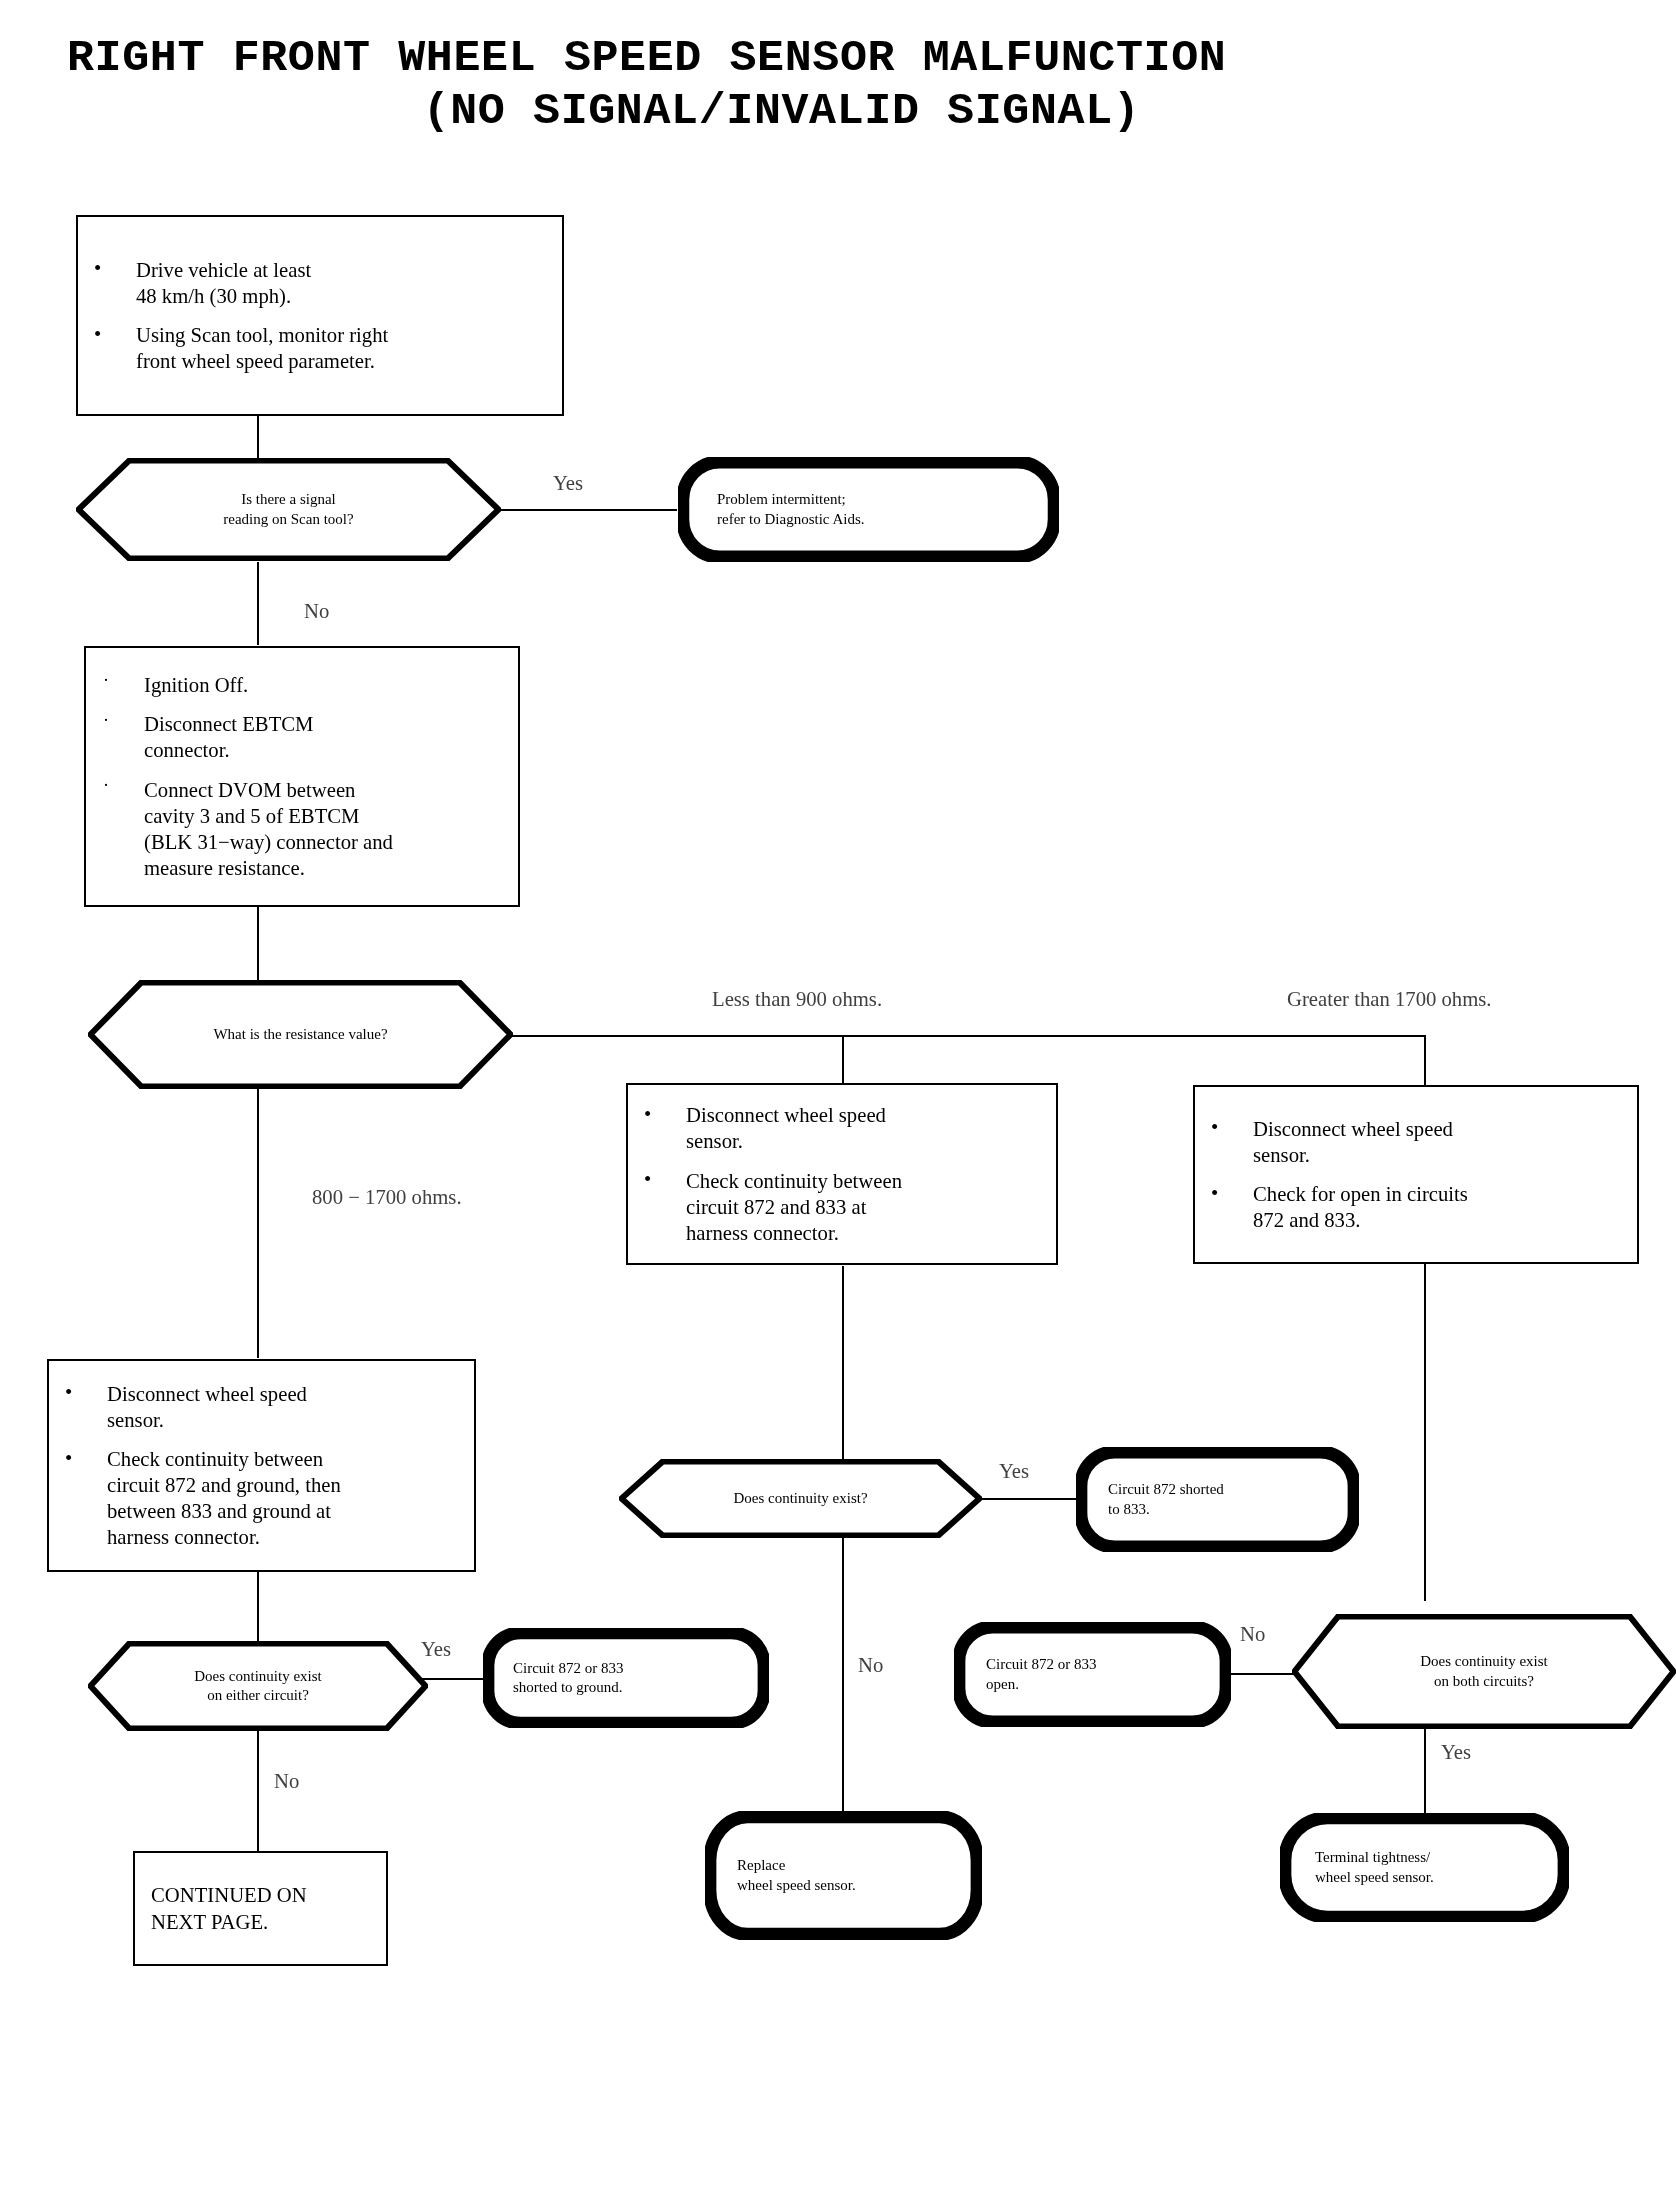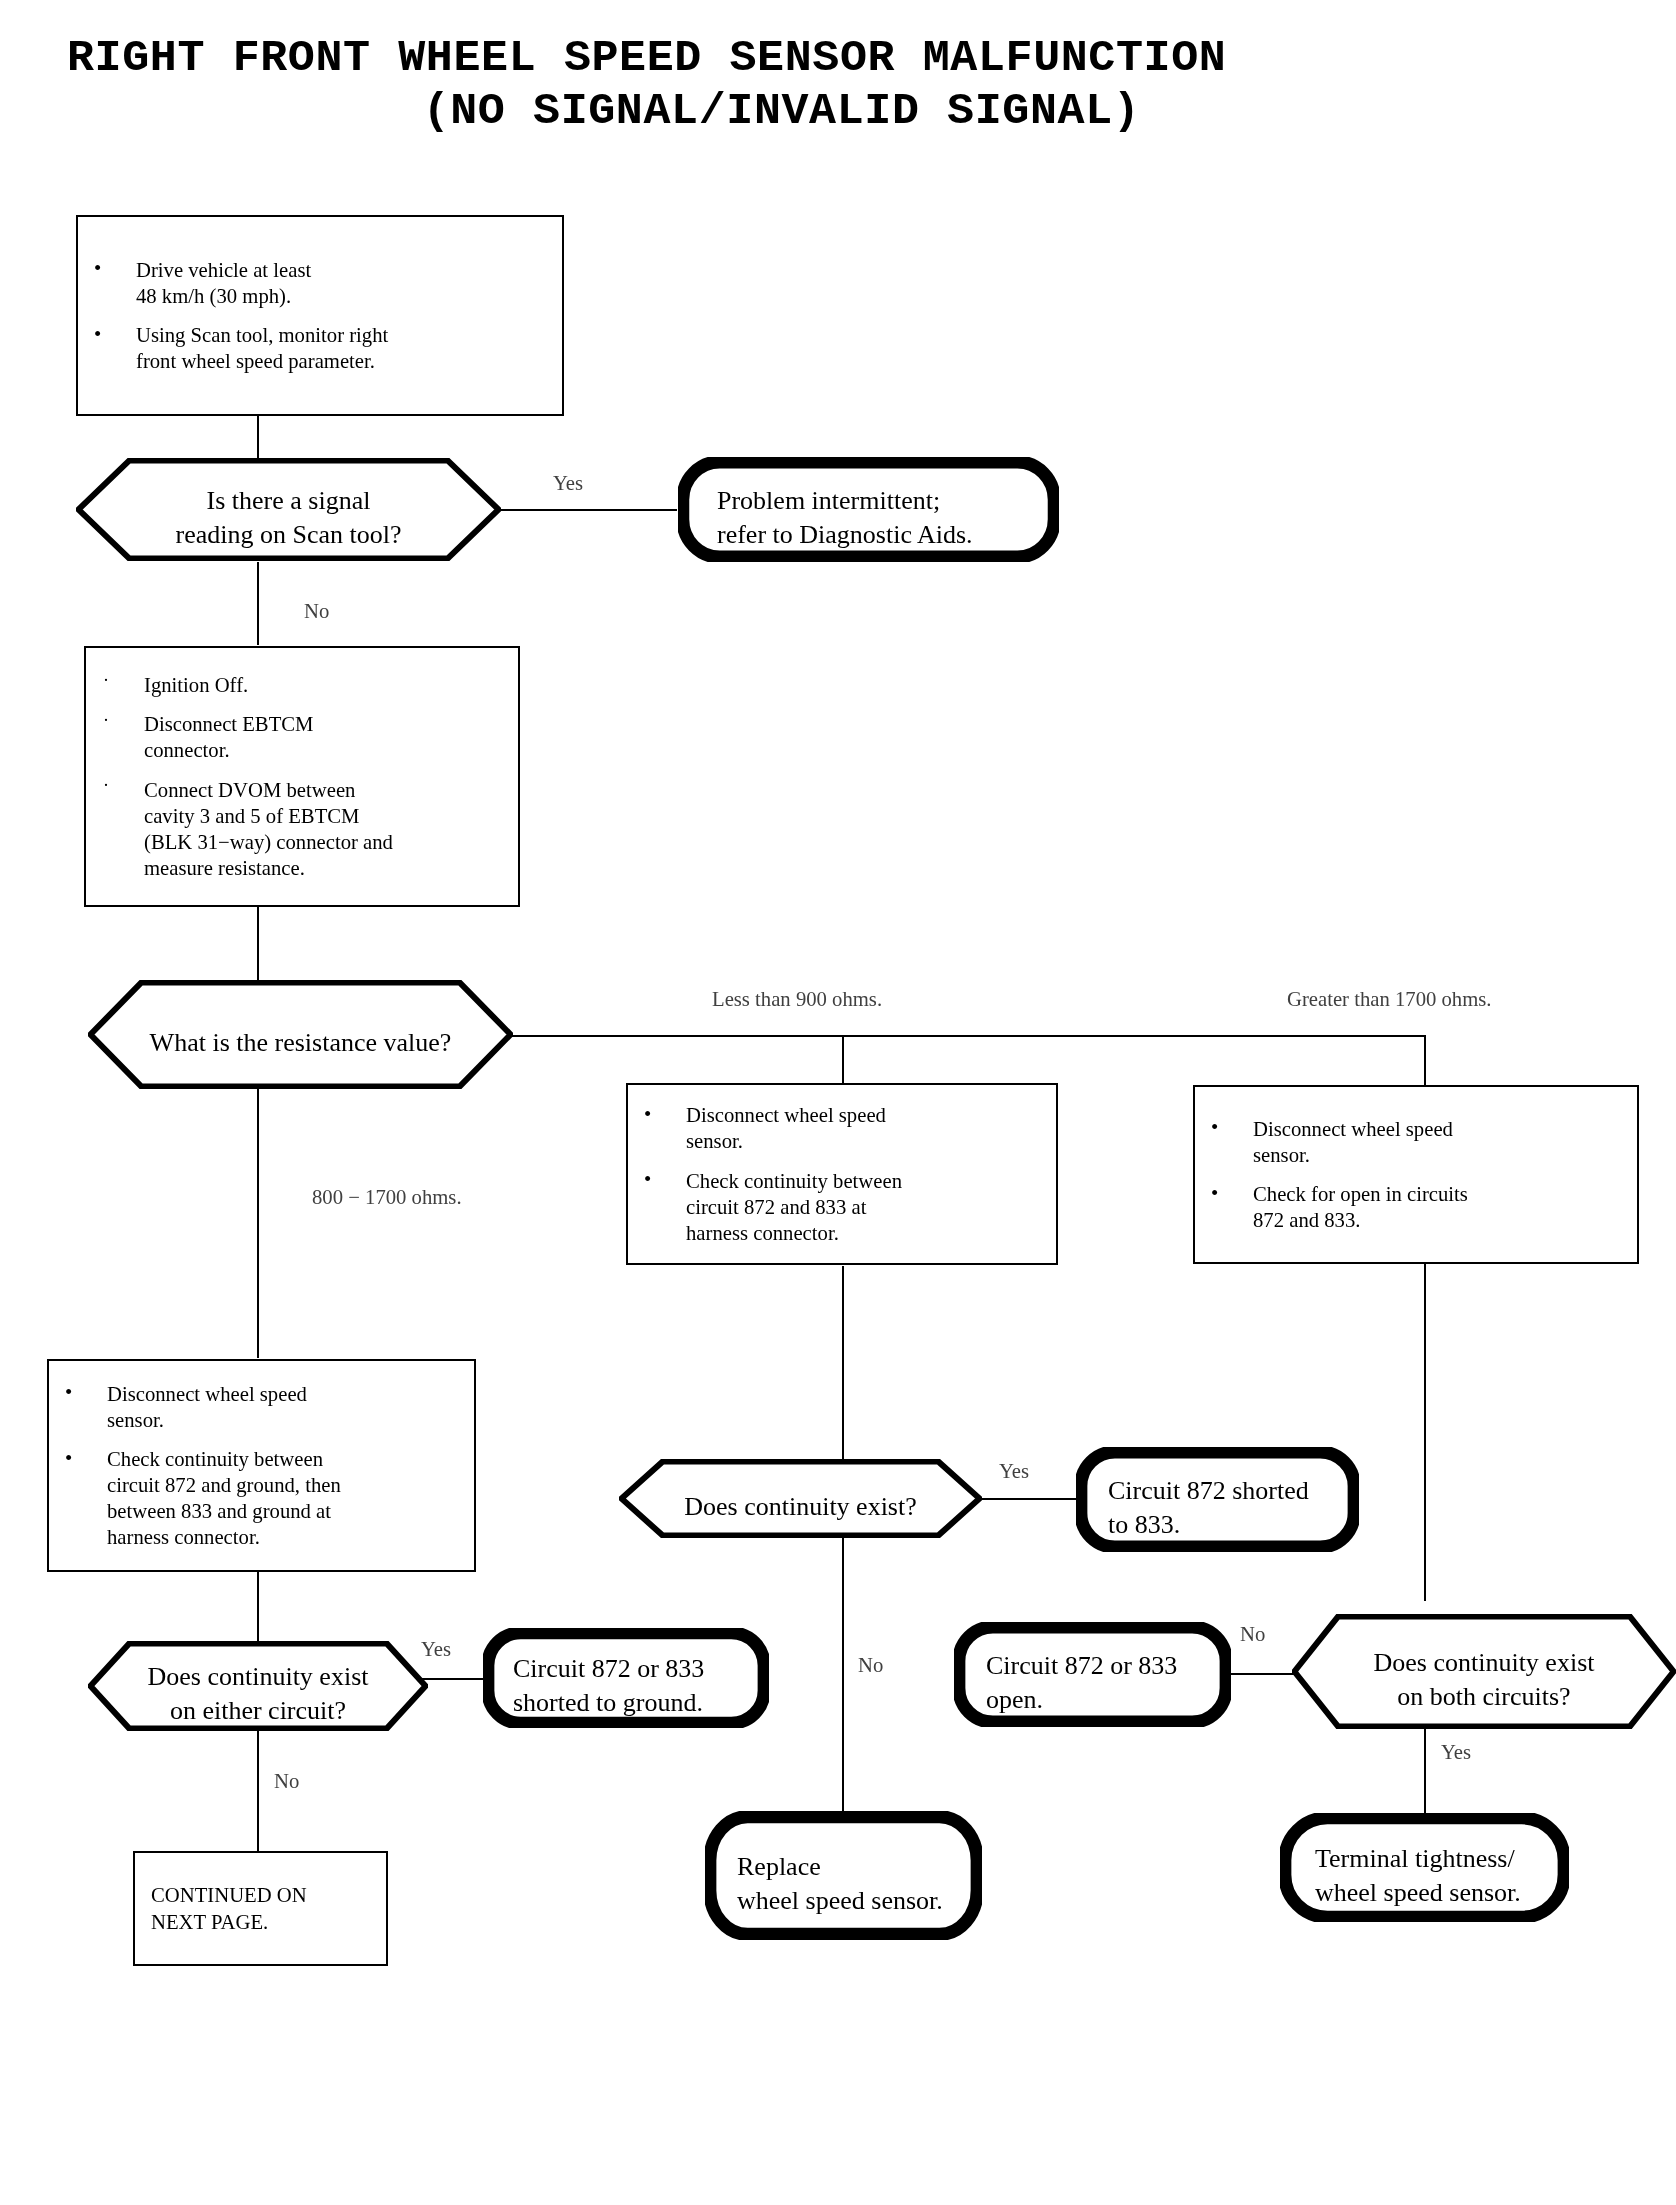--- a/index.html
+++ b/index.html
@@ -91,24 +91,23 @@
 
   
   .hex svg, .term svg { display: block; width: 100%; height: 100%; }
   .hex-label, .term-label {
     position: absolute;
     left: 0; top: 0;
     width: 100%; height: 100%;
     display: flex;
     align-items: center;
     box-sizing: border-box;
-    font-size: 26px;
+    font-size: 15px;
     line-height: 1.3;
     pointer-events: none;
-    margin-top: 8px;
   }
   .hex-label { justify-content: center; text-align: center; }
   .term-label { justify-content: flex-start; padding-left: 39px; text-align: left; }
 
   
   .line {
     position: absolute;
     background: #000;
   }
   .vline { width: 1.8px; }

